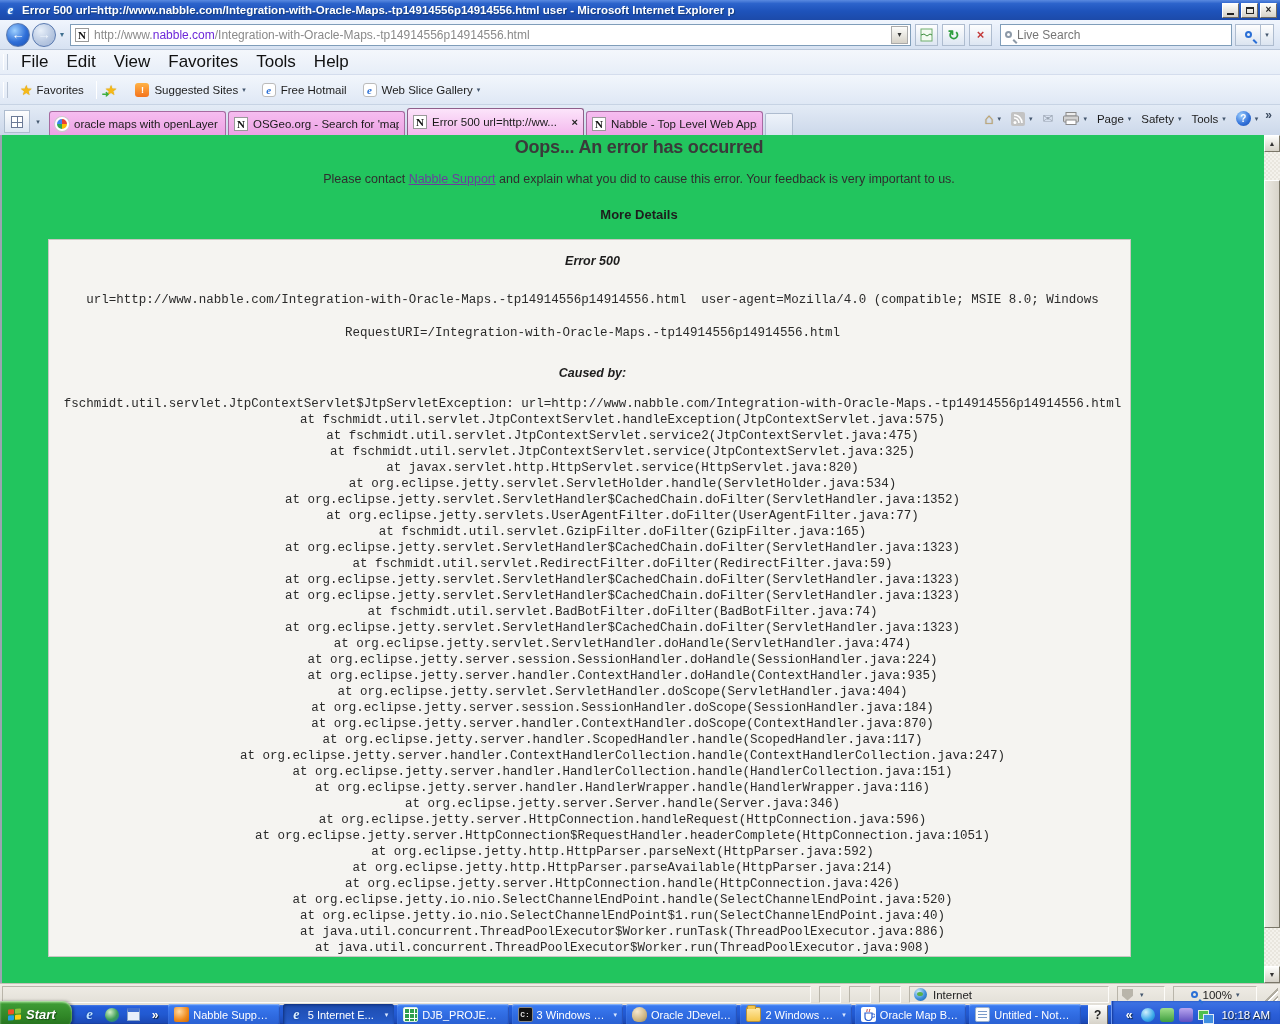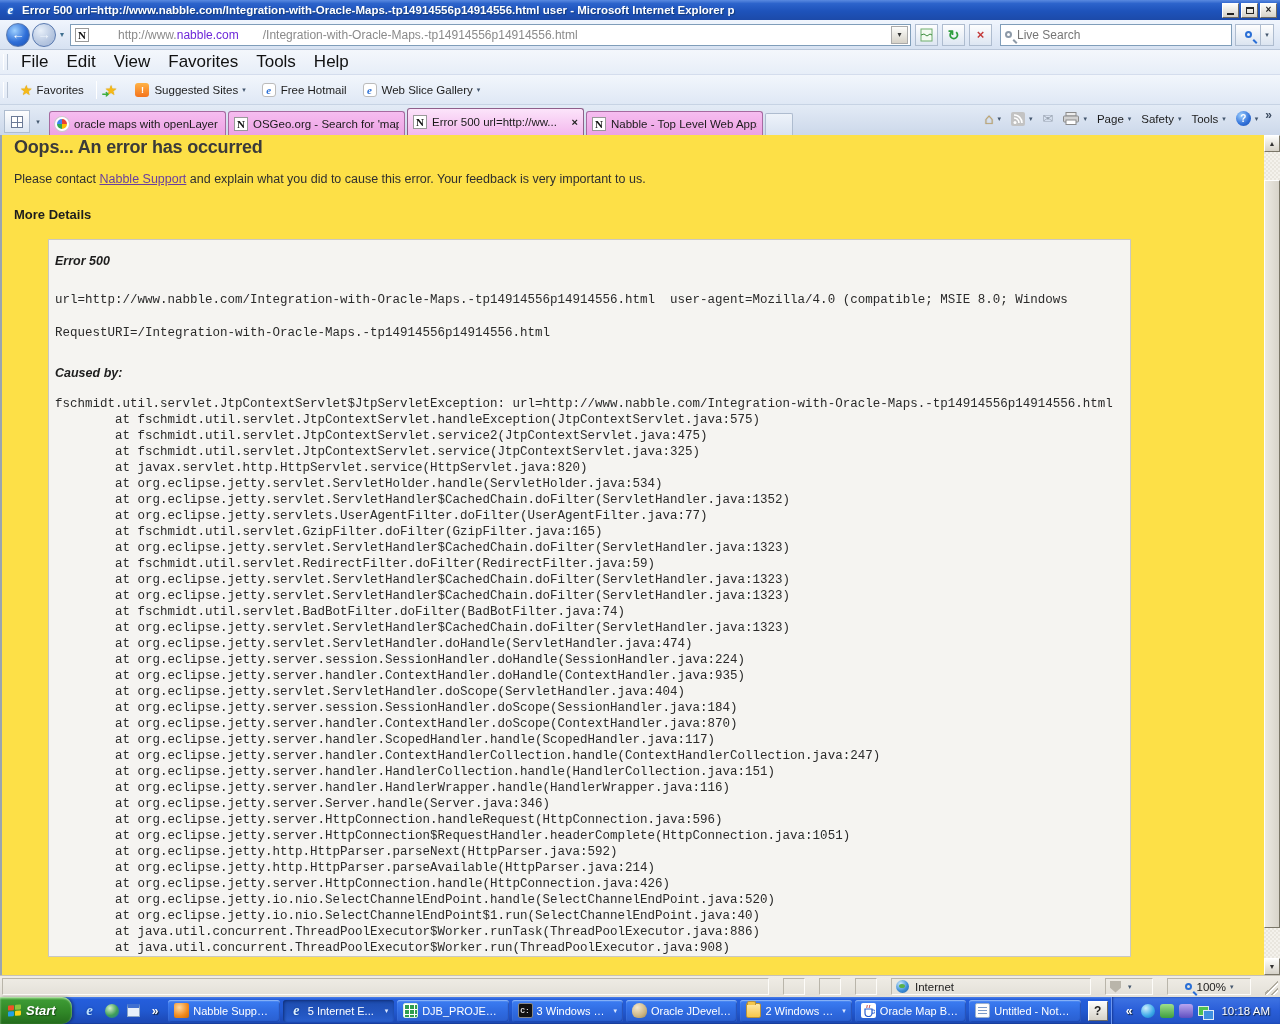--- a/index.html
+++ b/index.html
@@ -23,21 +23,21 @@
   .navbar{height:30px;background:linear-gradient(#f0f5fd,#d7e2f2);display:flex;align-items:center;padding:0 6px;
     border-bottom:1px solid #b9c6d9;}
   .circ{width:24px;height:24px;border-radius:50%;display:flex;align-items:center;justify-content:center;
     color:#fff;font-size:13px;font-weight:bold;border:1px solid #5a7ab0;}
   .circ.back{background:radial-gradient(circle at 35% 30%,#9fd1ff,#2f6fd8 55%,#1a4fae);}
   .circ.fwd{background:radial-gradient(circle at 35% 30%,#e8f0fa,#b9c9e2 55%,#9fb3d4);color:#eef4fc;margin-left:2px;}
   .nav-drop{color:#3f6f8f;font-size:8px;margin:0 6px 0 4px;}
   .addr{flex:1;height:22px;background:#fff;border:1px solid #7f9db9;display:flex;align-items:center;padding:0 2px;overflow:hidden;}
   .favicon-n{width:14px;height:14px;border:1px solid #999;background:#fff;color:#111;
     font:bold 11px "Liberation Serif",serif;display:flex;align-items:center;justify-content:center;margin:0 5px 0 2px;flex:none;}
-  .addr .u-gray{color:#8a8a8a;font-size:12px;white-space:nowrap;margin-left:24px;}
+  .addr .u-gray{color:#8a8a8a;font-size:12px;white-space:nowrap;}
   .addr .u-dom{color:#6d28d9;font-size:12px;white-space:nowrap;}
   .addr-dd{margin-left:auto;width:17px;height:18px;background:linear-gradient(#fdfdfb,#d6d2c8);
     border:1px solid #aaa;display:flex;align-items:center;justify-content:center;font-size:8px;color:#333;flex:none;}
   .navbtn{width:23px;height:22px;margin-left:4px;background:linear-gradient(#fefefe,#dde6f2);border:1px solid #aebccf;
     display:flex;align-items:center;justify-content:center;font-weight:bold;}
   .navbtn.compat svg{display:block;}
   .navbtn.refresh{color:#2f9e3f;font-size:14px;}
   .navbtn.stop{color:#c33a3a;font-size:13px;}
   .searchbox{width:232px;height:22px;margin-left:8px;background:#fff;border:1px solid #7f9db9;display:flex;align-items:center;padding:0 4px;}
   .searchbox input{border:none;outline:none;flex:1;font-size:12px;color:#444;font-family:"Liberation Sans",sans-serif;background:transparent;}
@@ -88,21 +88,21 @@
   .tab-stub{height:22px;width:28px;background:linear-gradient(#eef3fa,#d9e3f1);border:1px solid #aebccf;border-bottom:none;border-radius:2px 2px 0 0;}
   .cmdbar{margin-left:auto;display:flex;align-items:center;height:100%;padding-bottom:3px;}
   .cmditem{display:flex;align-items:center;padding:3px 5px;color:#1c1c1c;font-size:11.5px;}
   .home{color:#c9a86a;font-size:15px;text-shadow:0 0 1px #7a6a3a;}
   .mailg{color:#9aa4b2;font-size:13px;}
   .helpcirc{width:15px;height:15px;border-radius:50%;background:radial-gradient(circle at 35% 30%,#9fd1ff,#2f6fd8 60%,#1a4fae);
     color:#fff;font-size:10px;font-weight:bold;display:flex;align-items:center;justify-content:center;}
   .chev{color:#3c4c60;font-weight:bold;font-size:12px;padding:0 6px 8px 2px;}
 
   
-  .content{flex:1;display:flex;background:#fde047;border-left:2px solid #9aa5b1;overflow:hidden;}
+  .content{flex:1;display:flex;background:#22c55e;border-left:2px solid #9aa5b1;overflow:hidden;text-align:center;}
   .page{flex:1;overflow:hidden;padding:2px 0 0 12px;}
   .page h1{font-size:18px;color:#3a3a3a;letter-spacing:-0.2px;}
   .page .para{margin-top:14px;font-size:12.5px;color:#2f2f2f;}
   .page .para a{color:#6a3f9e;text-decoration:underline;}
   .more{margin-top:21px;font-size:13px;font-weight:bold;color:#1d1d1d;}
   .errbox{margin:17px 0 0 34px;width:1083px;background:#f5f4f1;border:1px solid #c9c7c2;padding:14px 0 0 6px;overflow:hidden;}
   .err-title{font:bold italic 12.5px "Liberation Sans",sans-serif;color:#1d1d1d;}
   .mono{font-family:"Liberation Mono","DejaVu Sans Mono",monospace;font-size:12.5px;color:#2a2a2a;white-space:pre;overflow:hidden;}
   .url-line{margin-top:25px;}
   .req-line{margin-top:19px;}
@@ -113,32 +113,32 @@
   
   .vscroll{width:16px;background:#f1efe9;display:flex;flex-direction:column;flex:none;}
   .sbtn{height:17px;background:linear-gradient(#fdfdfb,#d6d2c8);border:1px solid #fff;border-right-color:#7a7668;border-bottom-color:#7a7668;
     display:flex;align-items:center;justify-content:center;font-size:7px;color:#333;}
   .strack{flex:1;position:relative;background:repeating-conic-gradient(#f4f2ec 0 25%,#e9e6de 0 50%) 0 0/4px 4px;}
   .sthumb{position:absolute;left:0;right:0;top:28px;height:748px;background:linear-gradient(90deg,#ece9e2,#d8d4ca);
     border:1px solid #fff;border-right-color:#7a7668;border-bottom-color:#7a7668;}
 
   
   .statusbar{height:22px;background:linear-gradient(#f0ede6,#e2dfd7);display:flex;align-items:stretch;border-top:1px solid #c6c2b8;padding:2px;}
-  .pane{border:1px solid #b9b5aa;border-bottom-color:#fdfcf9;border-right-color:#fdfcf9;margin-right:14px;display:flex;align-items:center;padding:0 4px;color:#222;font-size:11.5px;}
+  .pane{border:1px solid #b9b5aa;border-bottom-color:#fdfcf9;border-right-color:#fdfcf9;margin-right:8px;display:flex;align-items:center;padding:0 4px;color:#222;font-size:11.5px;}
   .pane.long{flex:1;}
   .pane.tiny{width:22px;}
   .globe{width:13px;height:13px;border-radius:50%;background:radial-gradient(circle at 35% 30%,#cdeaff,#3f8fd8 55%,#1b5fa8);margin-right:6px;position:relative;}
   .globe::after{content:"";position:absolute;width:6px;height:4px;border-radius:50%;background:#59b04a;left:3px;top:4px;}
   .shield{width:11px;height:12px;background:#b9b5aa;clip-path:polygon(0 0,100% 0,100% 60%,50% 100%,0 60%);margin-right:3px;}
   .zoompane{width:84px;justify-content:center;}
   .gripcorner{width:13px;background:
     linear-gradient(135deg,transparent 50%,#b0aca0 50%,#b0aca0 58%,#fff 58%,#fff 66%,transparent 66%,transparent 74%,#b0aca0 74%,#b0aca0 82%,#fff 82%,#fff 90%,transparent 90%);}
 
   
-  .taskbar{height:27px;background:linear-gradient(#4a7fe8 0%,#255edc 9%,#2159d1 50%,#1c48b4 95%,#15398f 100%);display:flex;align-items:center;}
+  .taskbar{height:19px;background:linear-gradient(#4a7fe8 0%,#255edc 9%,#2159d1 50%,#1c48b4 95%,#15398f 100%);display:flex;align-items:center;}
   .startbtn{height:27px;padding:0 16px 0 8px;display:flex;align-items:center;gap:5px;color:#fff;font:bold italic 13px "Liberation Sans",sans-serif;
     background:linear-gradient(#6cc15f 0%,#3d9a34 12%,#2f8526 60%,#236b1c 100%);border-radius:0 10px 10px 0;
     box-shadow:inset 0 1px 2px #bfe8b4, 2px 0 3px rgba(0,0,0,.35);text-shadow:1px 1px 1px #1a4a14;}
   .flag{display:grid;grid-template-columns:6px 6px;grid-template-rows:5px 5px;gap:1px;transform:skewY(-6deg);}
   .flag i{border-radius:1px;}
   .flag .f1{background:#ef5227;}.flag .f2{background:#8cc63f;}.flag .f3{background:#22a0e8;}.flag .f4{background:#fbd117;}
   .qlaunch{display:flex;align-items:center;gap:6px;padding:0 6px 0 10px;}
   .ql-ico{width:16px;height:16px;display:flex;align-items:center;justify-content:center;}
   .ql-e{color:#bfe1ff;font:bold italic 15px "Liberation Serif",serif;text-shadow:0 0 2px #0a3a8a;}
   .ql-globe{width:14px;height:14px;border-radius:50%;background:radial-gradient(circle at 35% 30%,#d2f0c8,#3f9e58 55%,#1b6fa8);}

